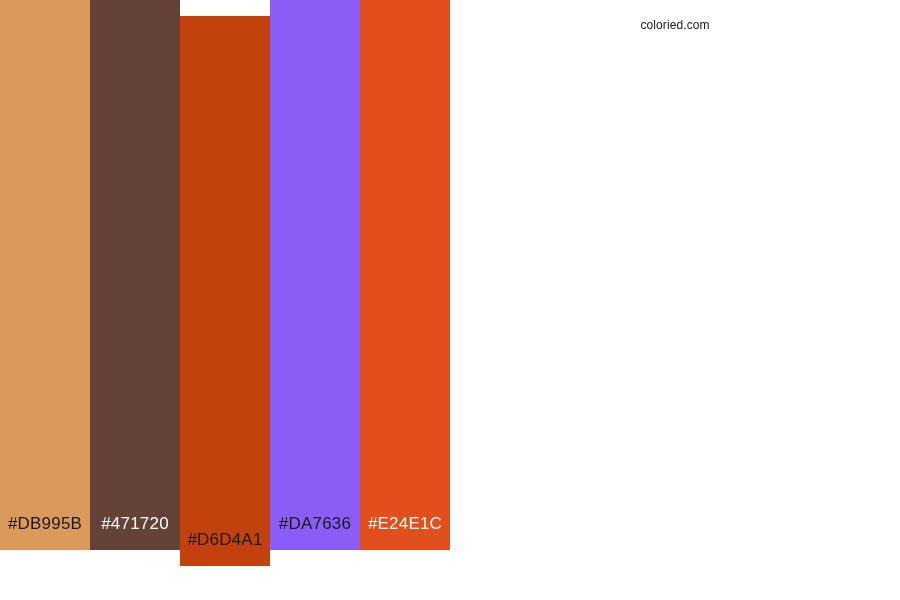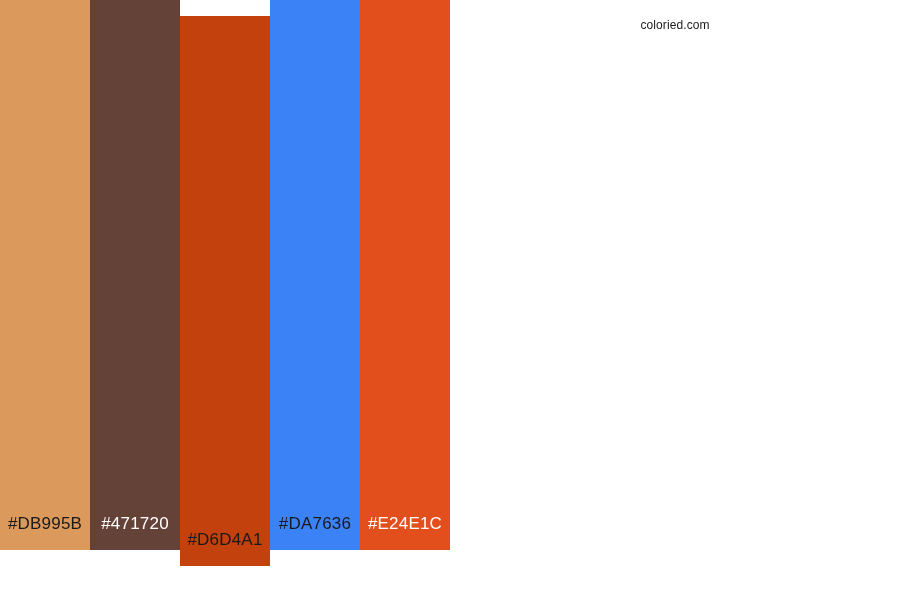--- a/index.html
+++ b/index.html
@@ -73,21 +73,21 @@
     </div>
 
     <div class="swatch" style="background-color: rgb(101, 66, 55);">
       <span class="swatch-label" style="color: rgb(255, 255, 255);">#471720</span>
     </div>
 
     <div class="swatch" style="background-color: #c2410c; margin-top: 16px;">
       <span class="swatch-label" style="color: rgb(26, 26, 26);">#D6D4A1</span>
     </div>
 
-    <div class="swatch" style="background-color: #3b82f6; justify-content: center;">
+    <div class="swatch" style="background-color: #8b5cf6; justify-content: center;">
       <span class="swatch-label" style="color: rgb(26, 26, 26);">#DA7636</span>
     </div>
 
     <div class="swatch" style="background-color: rgb(226, 78, 28);">
       <span class="swatch-label" style="color: #ffffff;">#E24E1C</span>
     </div>
 
   </div>
 
   <div class="footer" style="height: 50px;">

